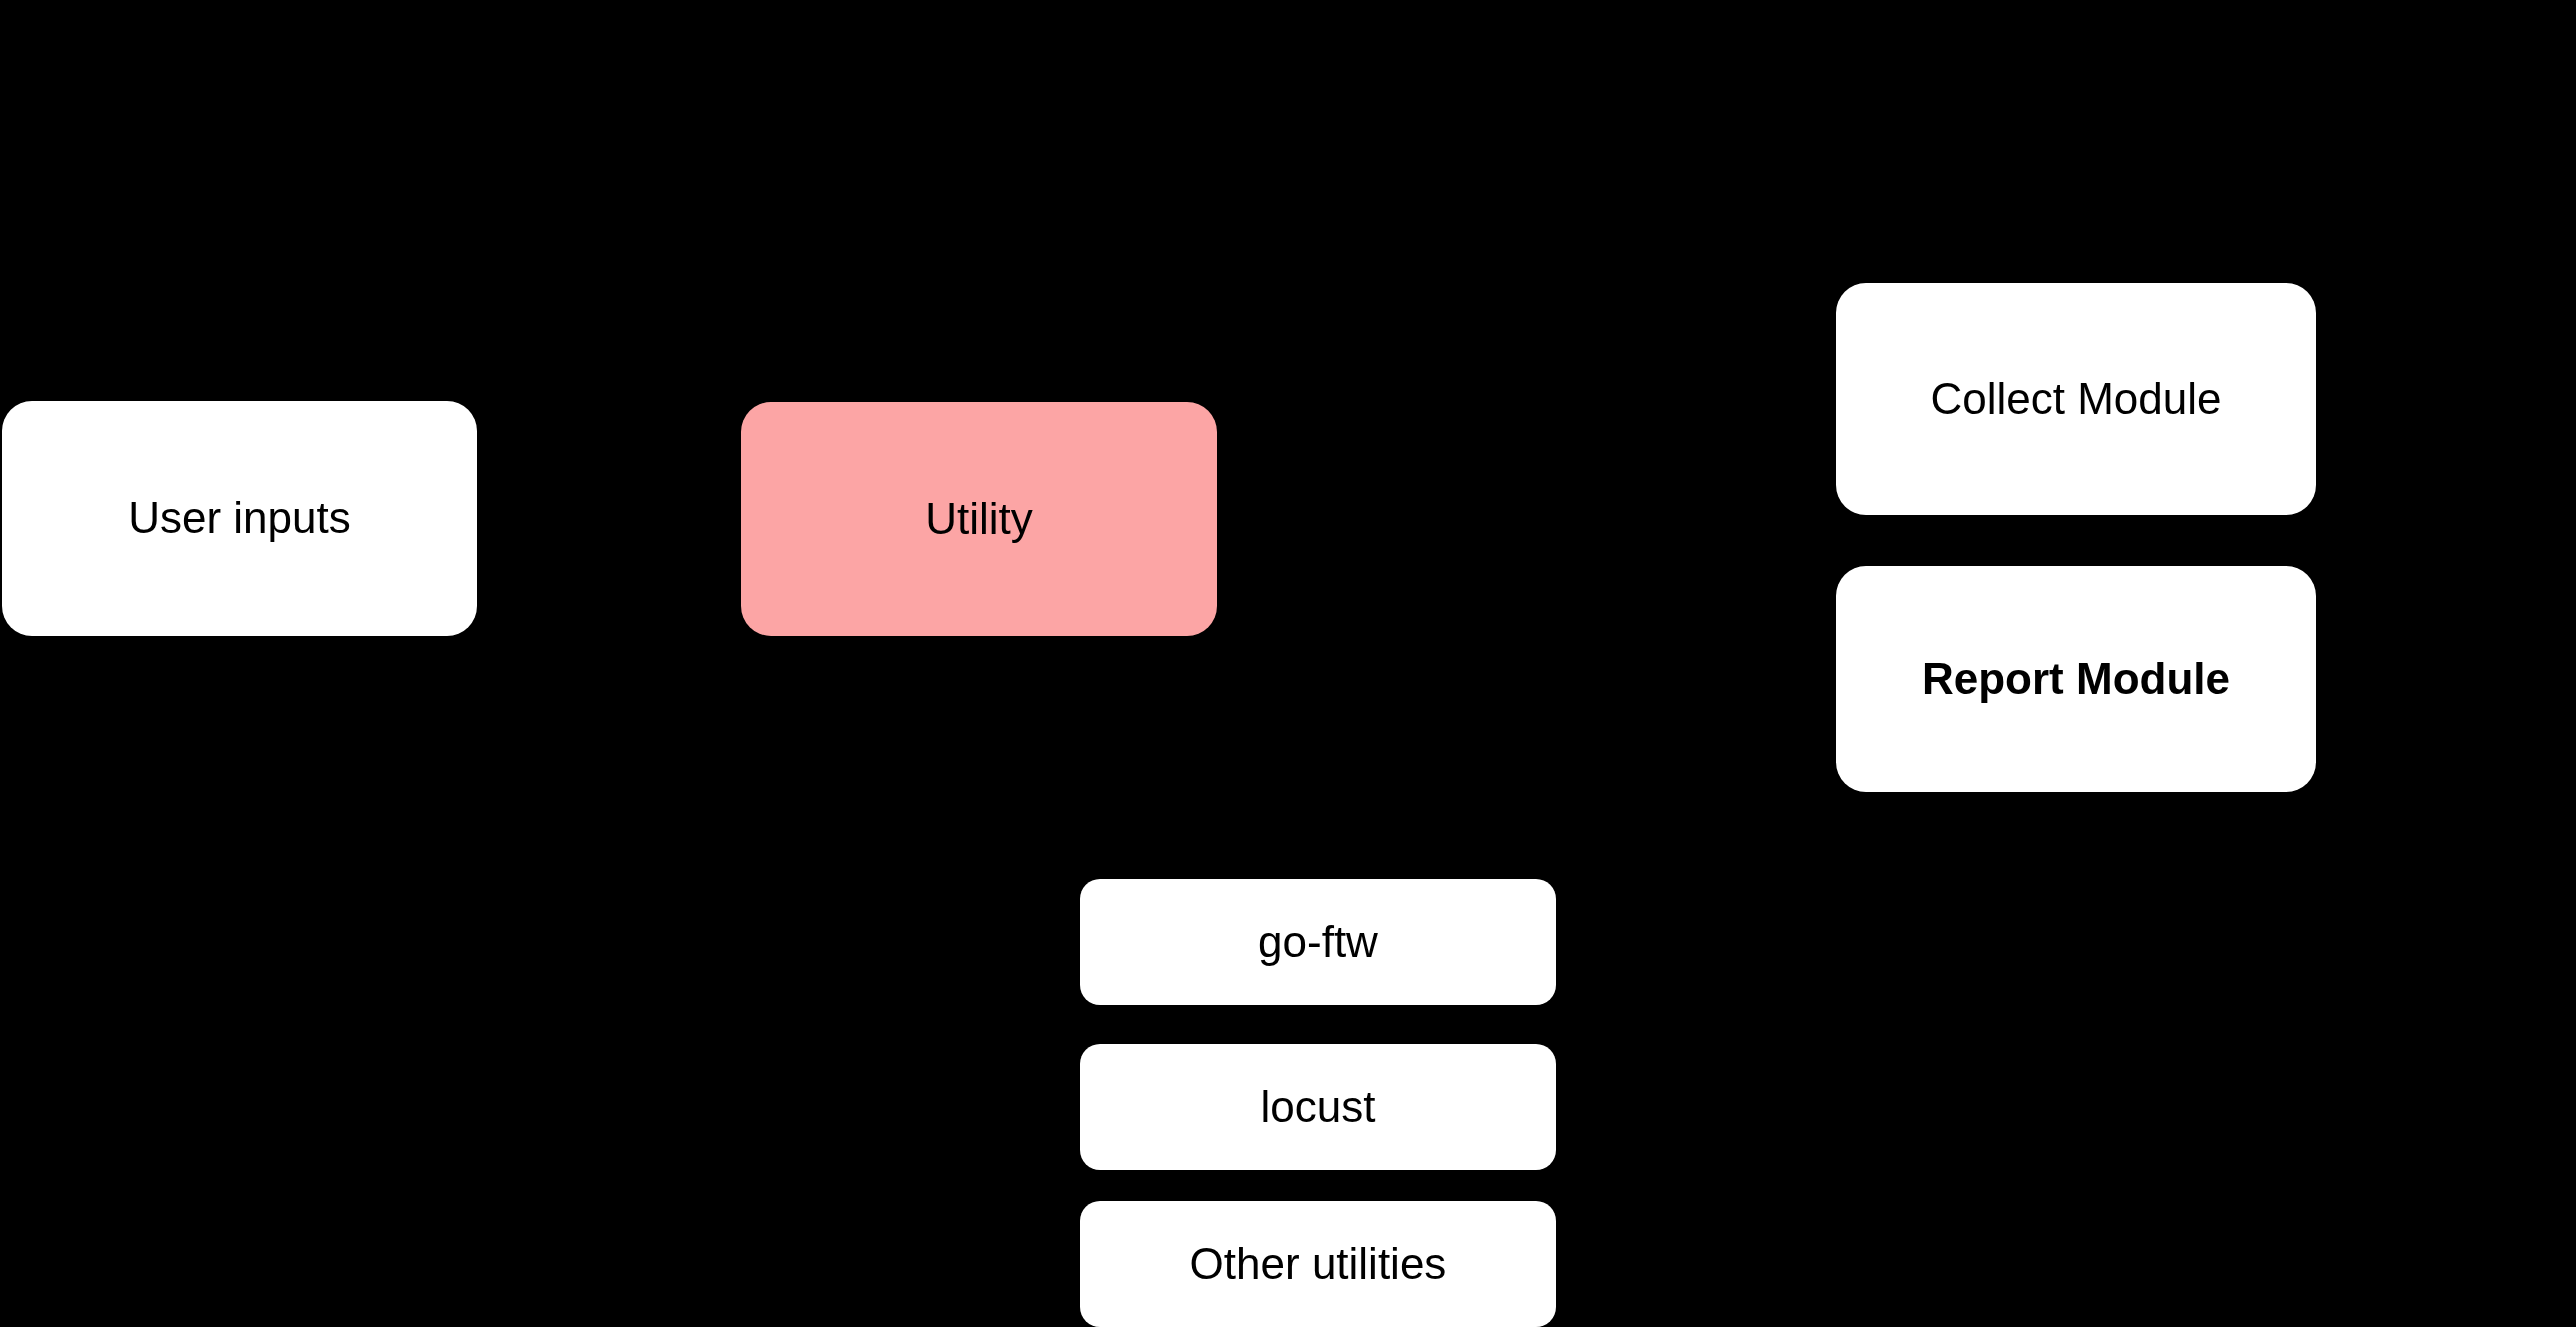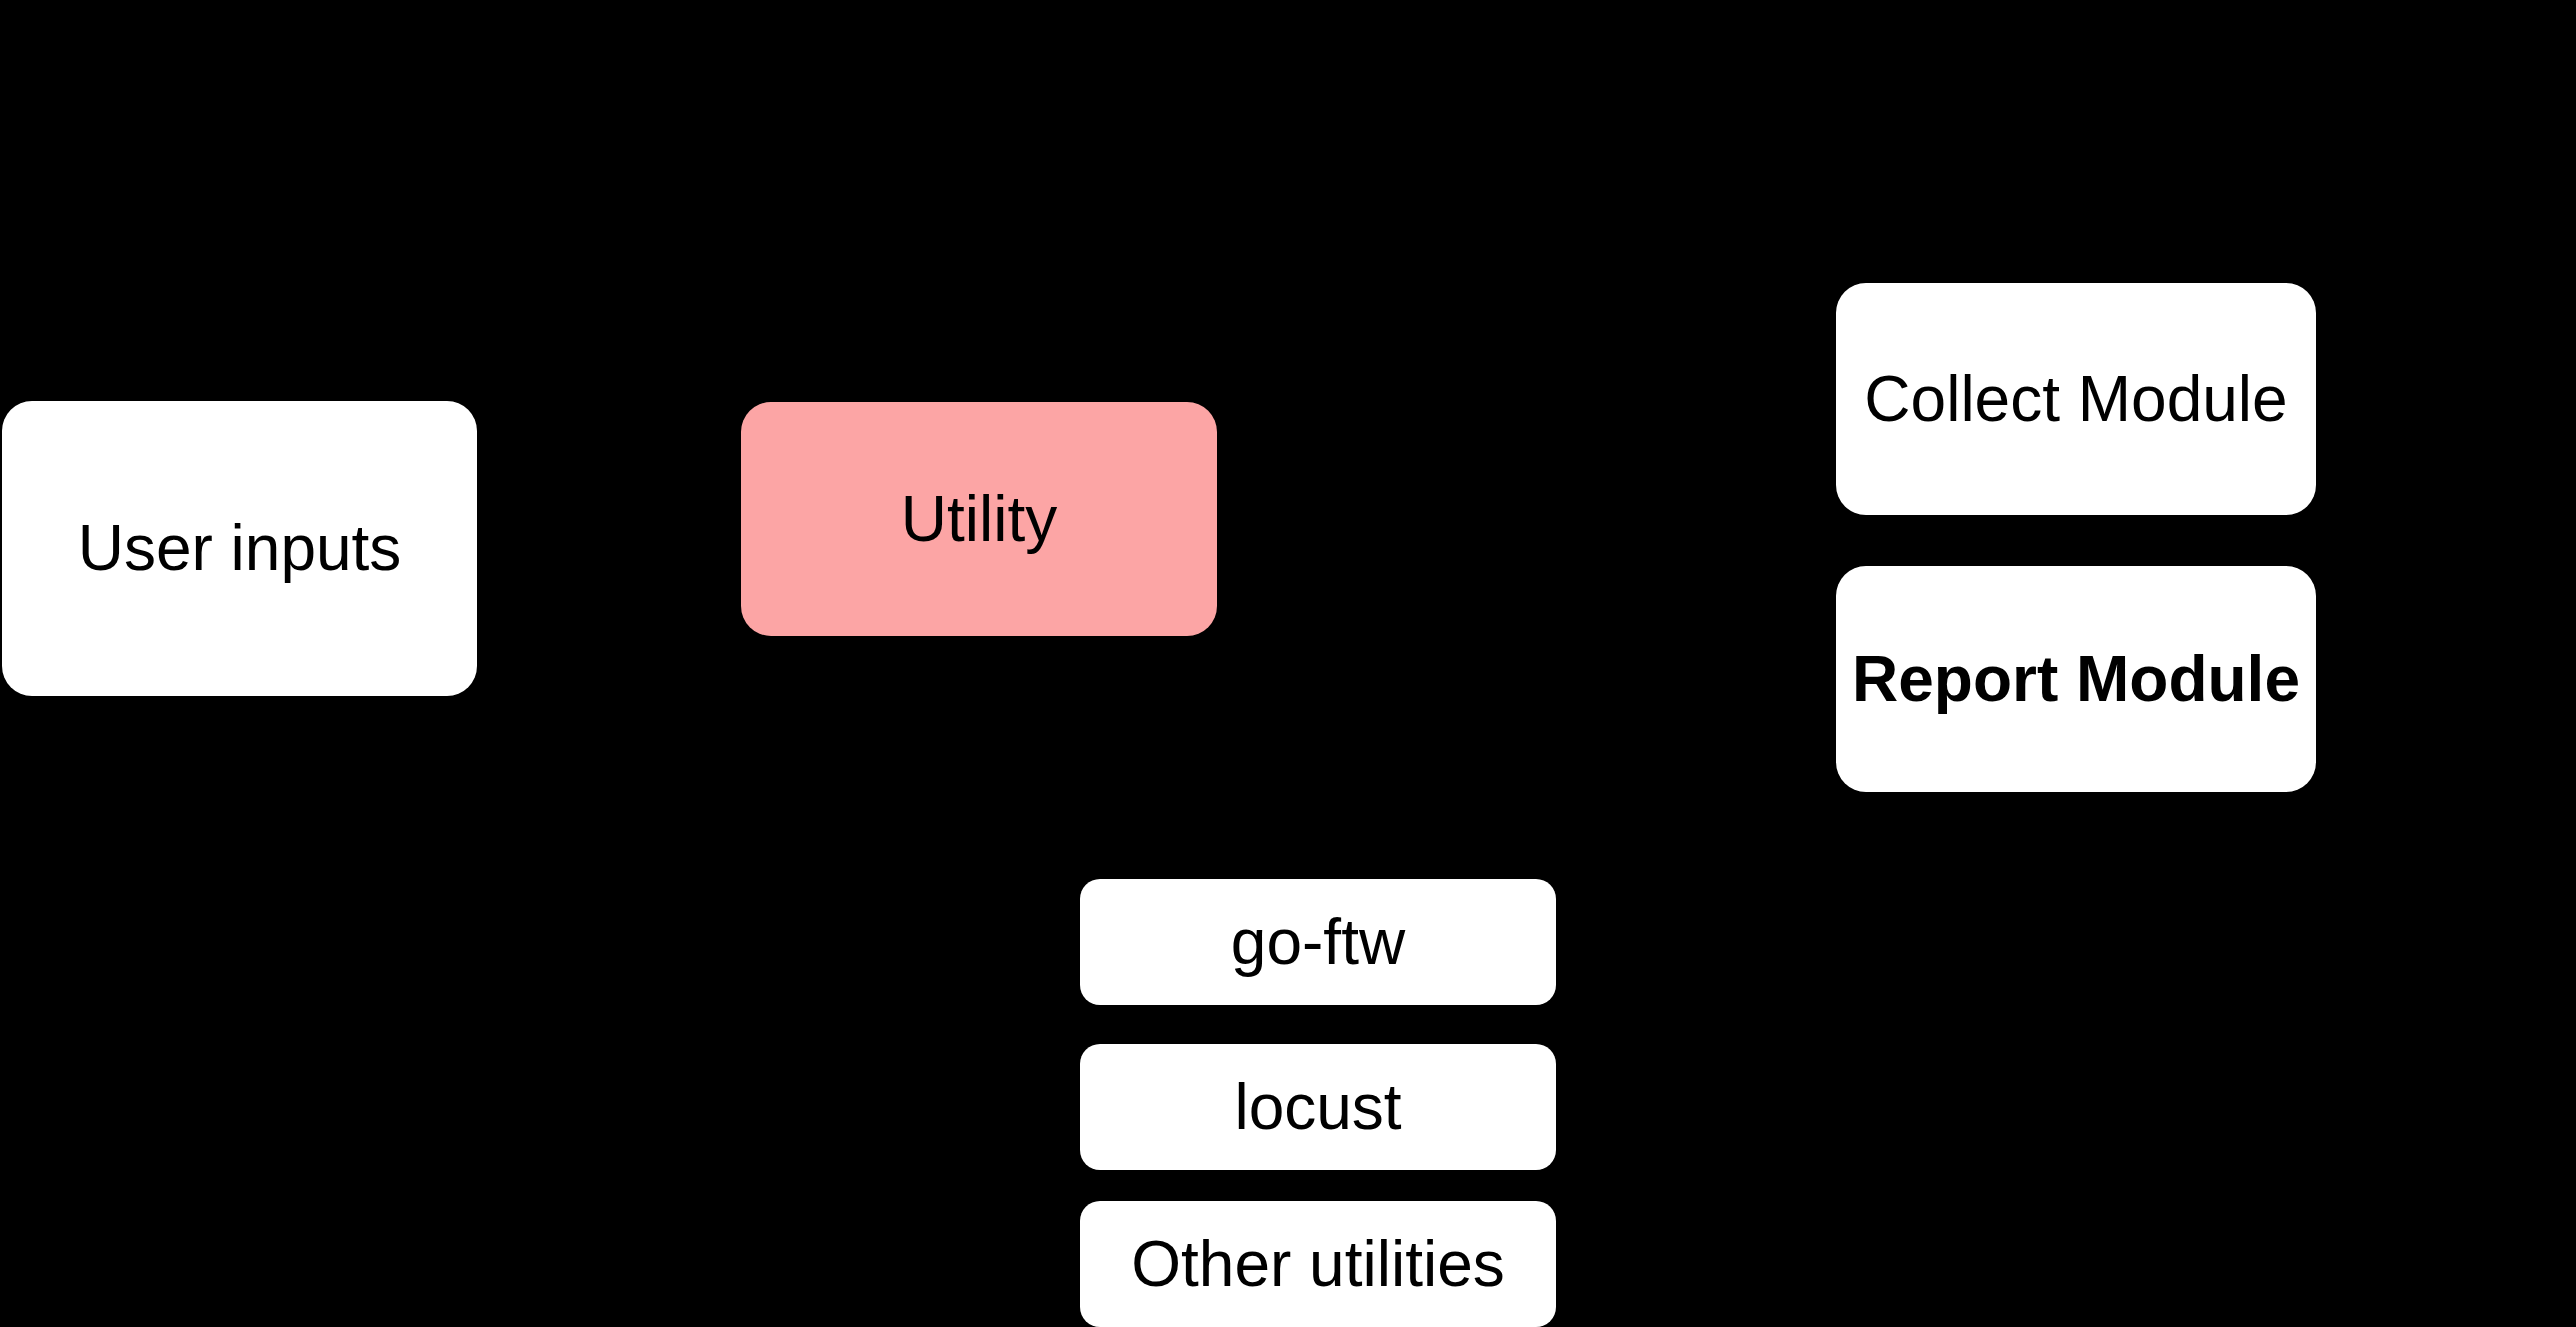--- a/index.html
+++ b/index.html
@@ -16,30 +16,30 @@
     font-family: "Liberation Sans", "DejaVu Sans", sans-serif;
   }
   .node {
     position: absolute;
     background: #ffffff;
     color: #000000;
     display: flex;
     align-items: center;
     justify-content: center;
     text-align: center;
-    font-size: 64px;
+    font-size: 44px;
     line-height: 1.2;
     border-radius: 30px;
     box-sizing: border-box;
   }
   .node.small {
     border-radius: 20px;
   }
   
-  .n-user-inputs     { left: 2px;    top: 401px; width: 475px; height: 295px; }
+  .n-user-inputs     { left: 2px;    top: 401px; width: 475px; height: 235px; }
   .n-utility         { left: 741px;  top: 402px; width: 476px; height: 234px; }
   .n-collect-module  { left: 1836px; top: 283px; width: 480px; height: 232px; }
   .n-report-module   { left: 1836px; top: 566px; width: 480px; height: 226px; }
   
   .n-cadvisor        { left: 1080px; top: 714px;  width: 476px; height: 127px; }
   .n-go-ftw          { left: 1080px; top: 879px;  width: 476px; height: 126px; }
   .n-locust          { left: 1080px; top: 1044px; width: 476px; height: 126px; }
   .n-other-utilities { left: 1080px; top: 1201px; width: 476px; height: 126px; }
 </style>
 </head>

